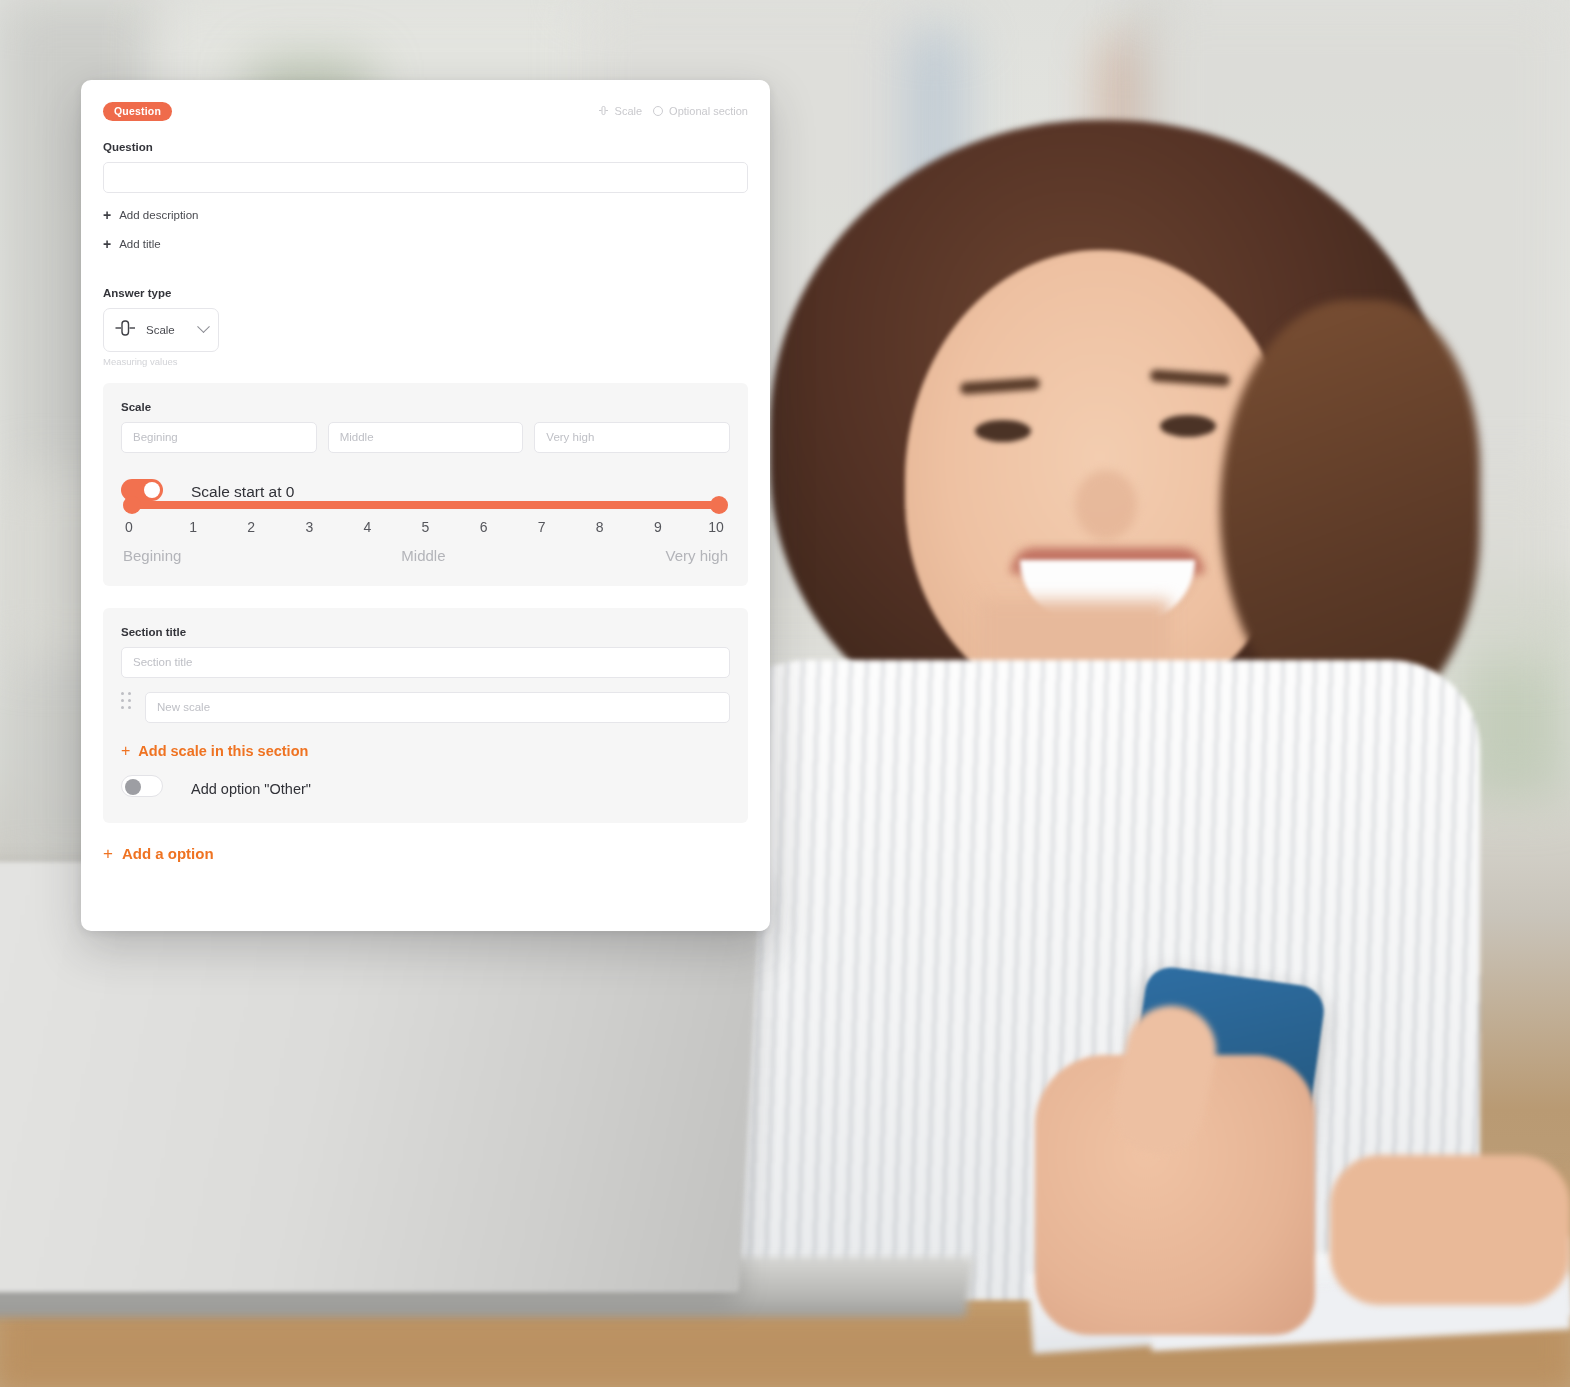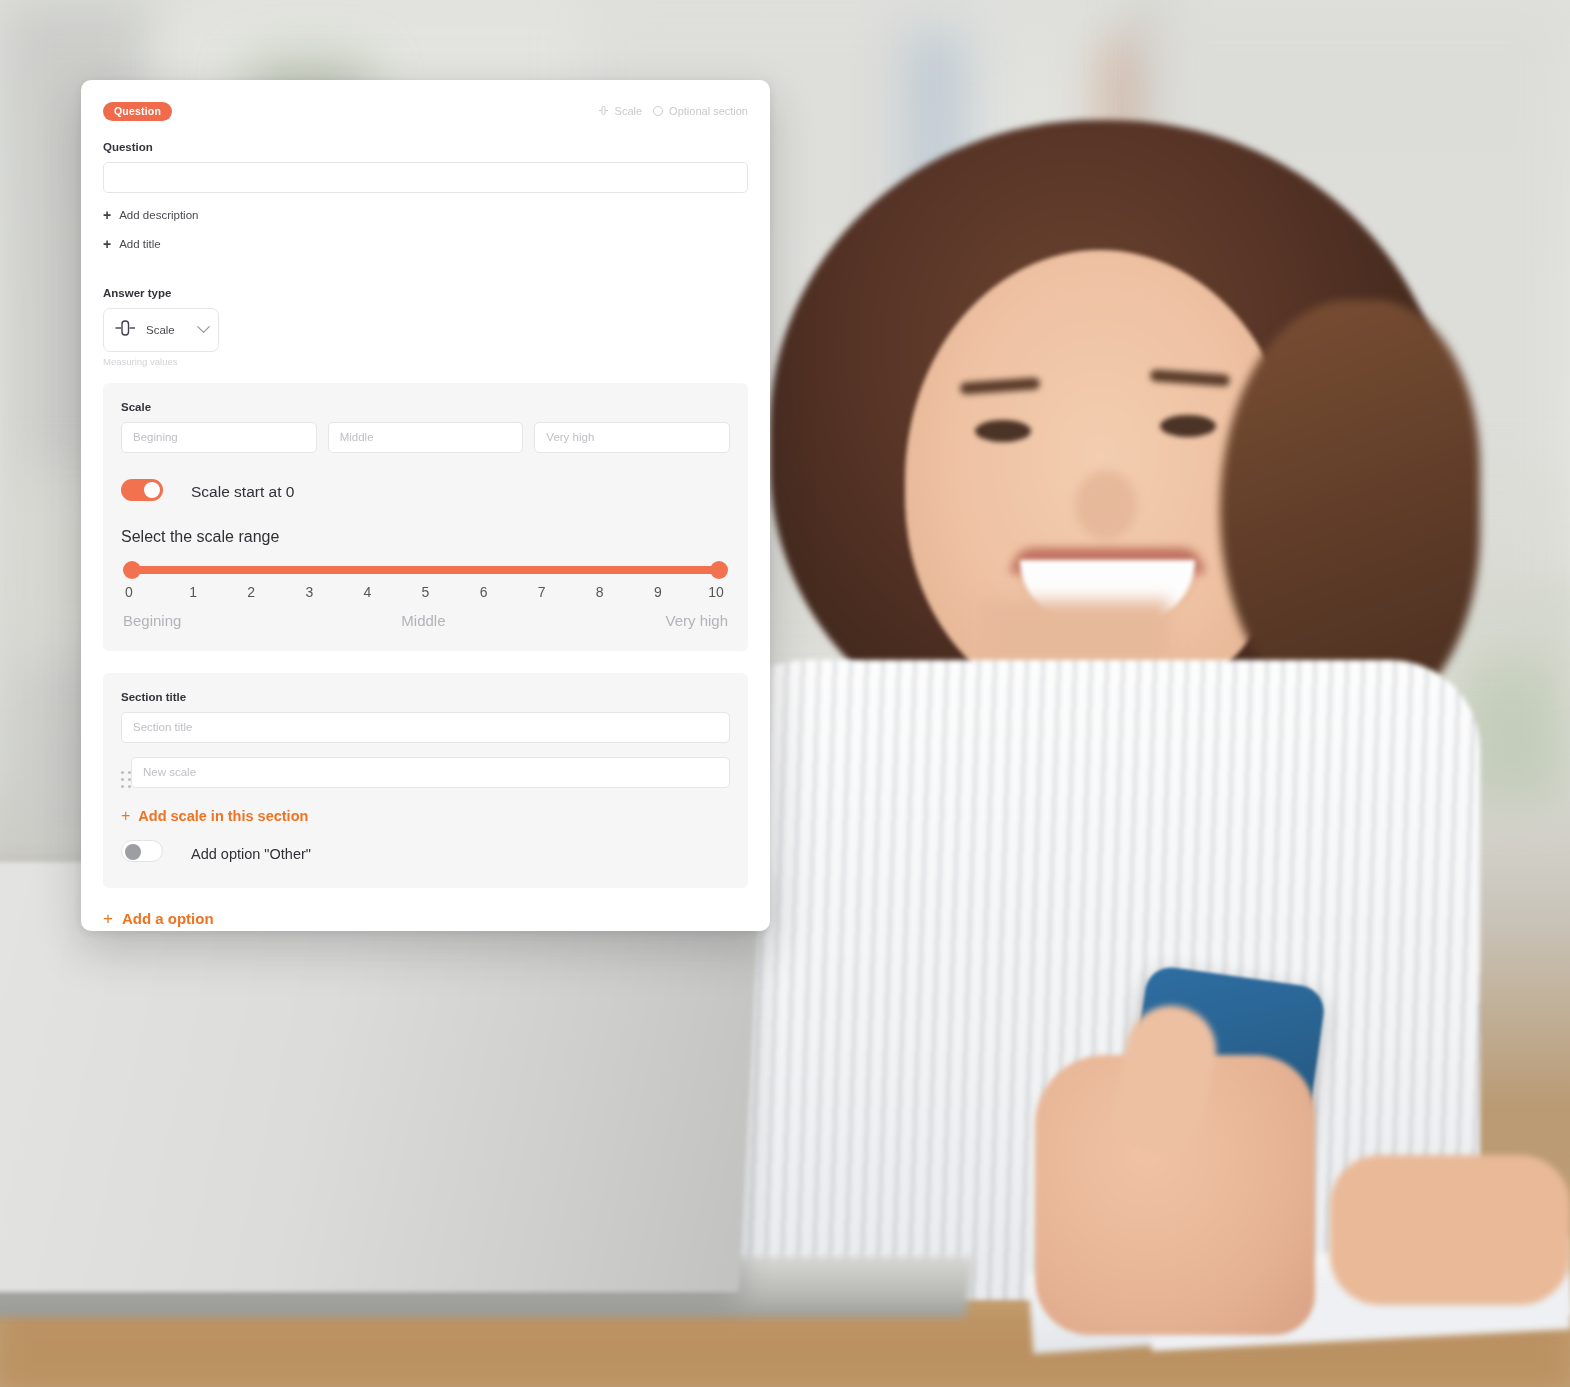--- a/index.html
+++ b/index.html
@@ -400,21 +400,22 @@
     margin-top: 12px;
   }
   .anchor {
     font-size: 15px;
     color: #b3b4b9;
   }
 
   
   .drag-row {
     display: flex;
-    align-items: flex-end;
+    align-items: flex-start;
+    gap: 14px;
     margin-top: 14px;
   }
   .drag-handle {
     display: grid;
     grid-template-columns: repeat(2, 3px);
     grid-template-rows: repeat(3, 3px);
     gap: 4px;
     flex: none;
   }
   .drag-handle i {
@@ -564,21 +565,20 @@
       <input class="text-input" type="text" placeholder="Very high" style="">
     </div>
 
     <div class="toggle-row">
       <div class="toggle on">
         <span class="knob"></span>
       </div>
       <span class="toggle-label">Scale start at 0</span>
     </div>
 
-    <div class="scale-range-title">Select the scale range</div>
 
     <div class="slider-wrap">
       <div class="slider-track">
         <span class="slider-handle left"></span>
         <span class="slider-handle right"></span>
       </div>
 
       <div class="tick-row">
         <span class="tick">0</span>
         <span class="tick">1</span>

